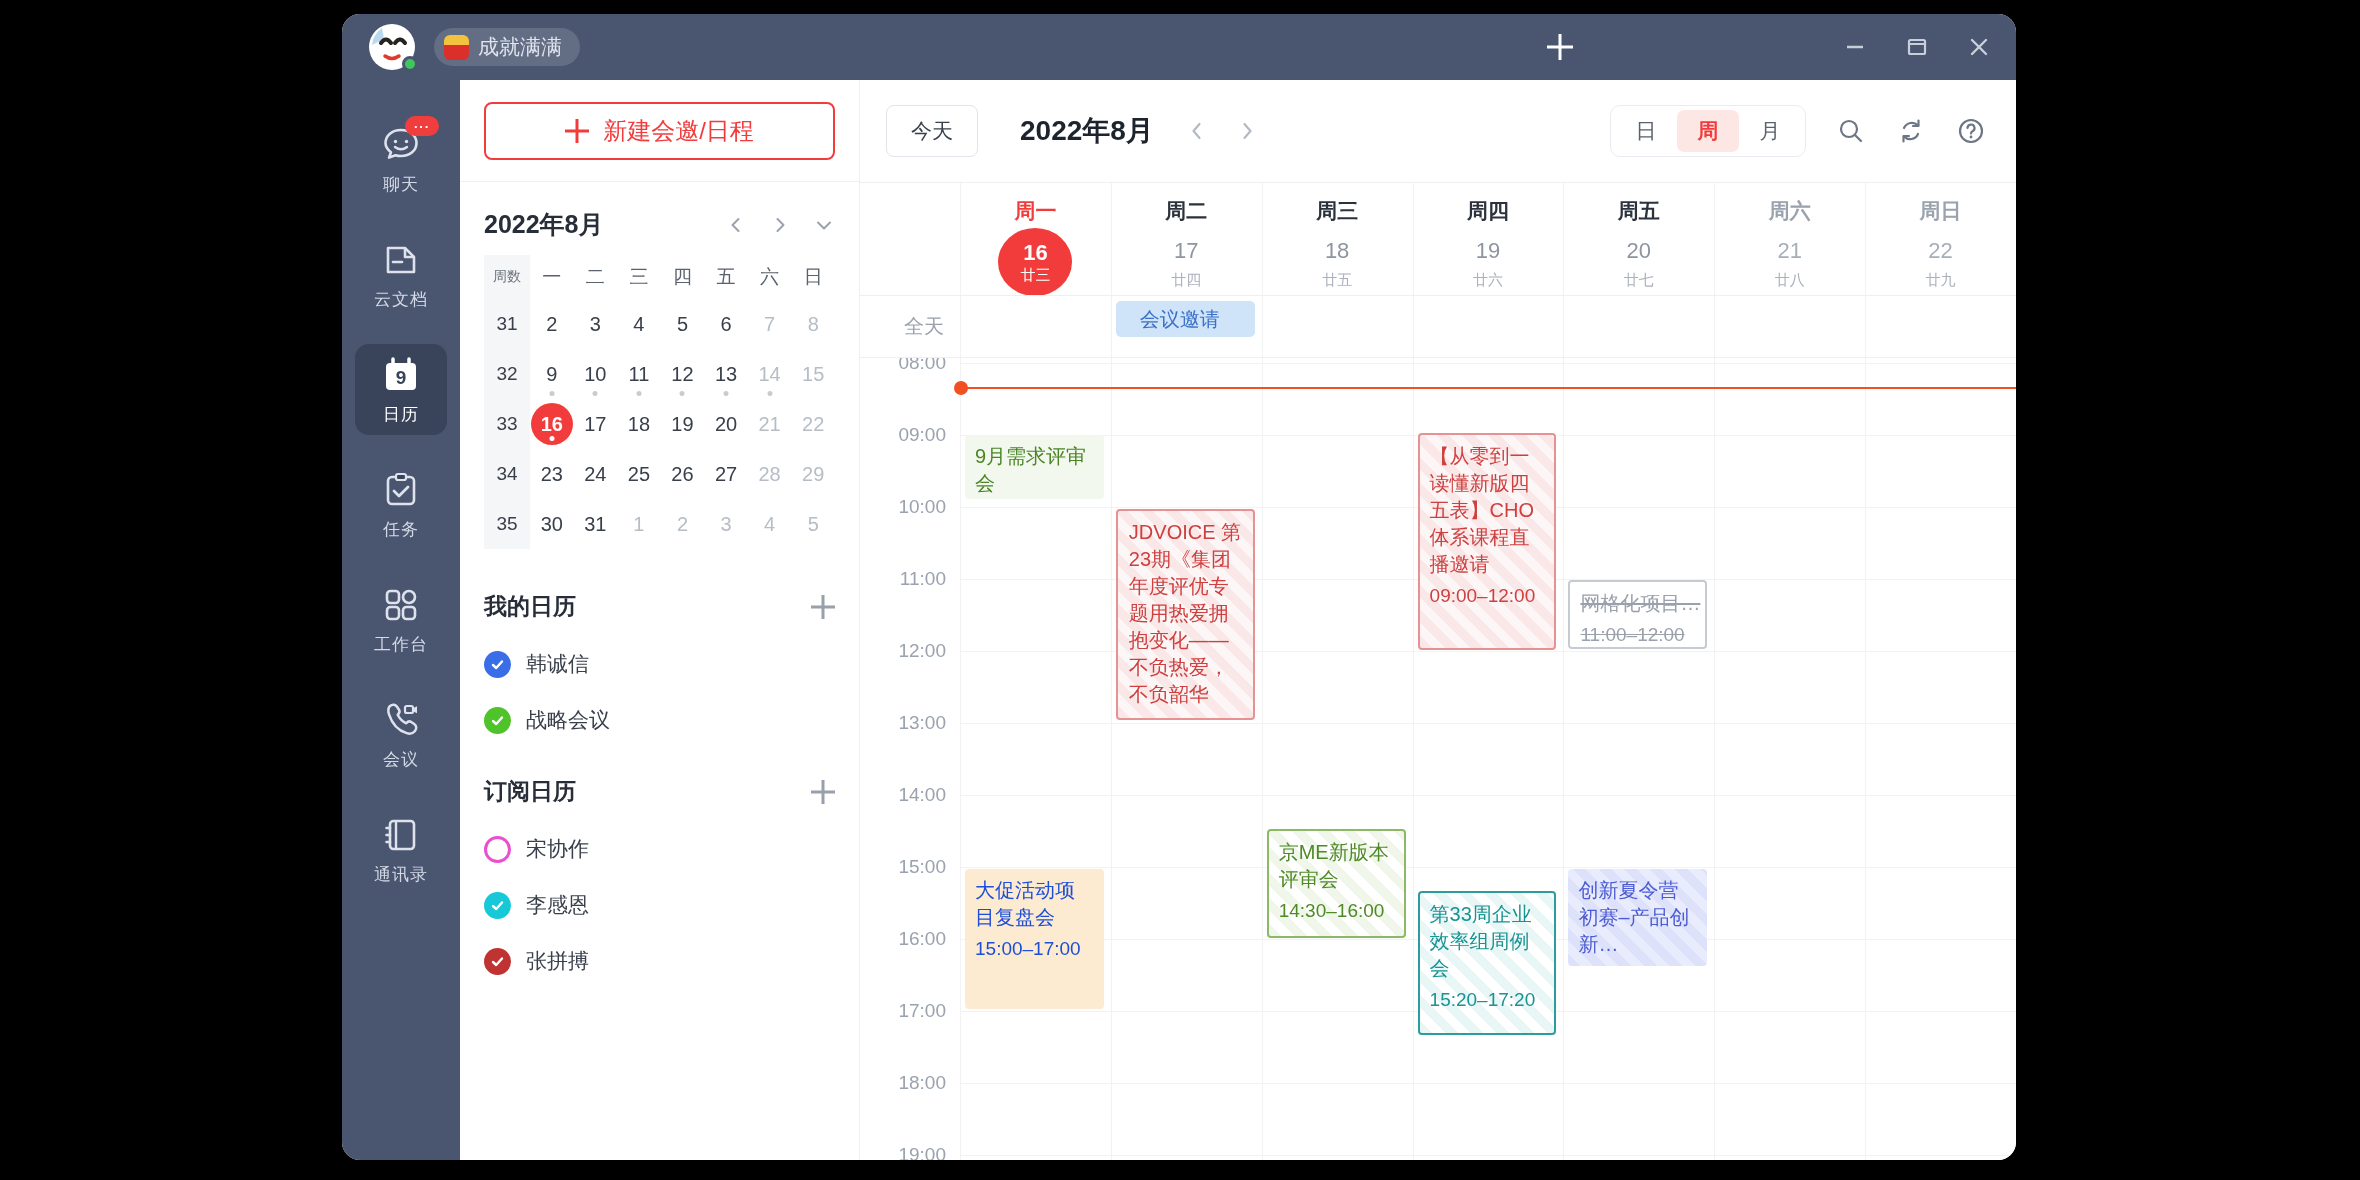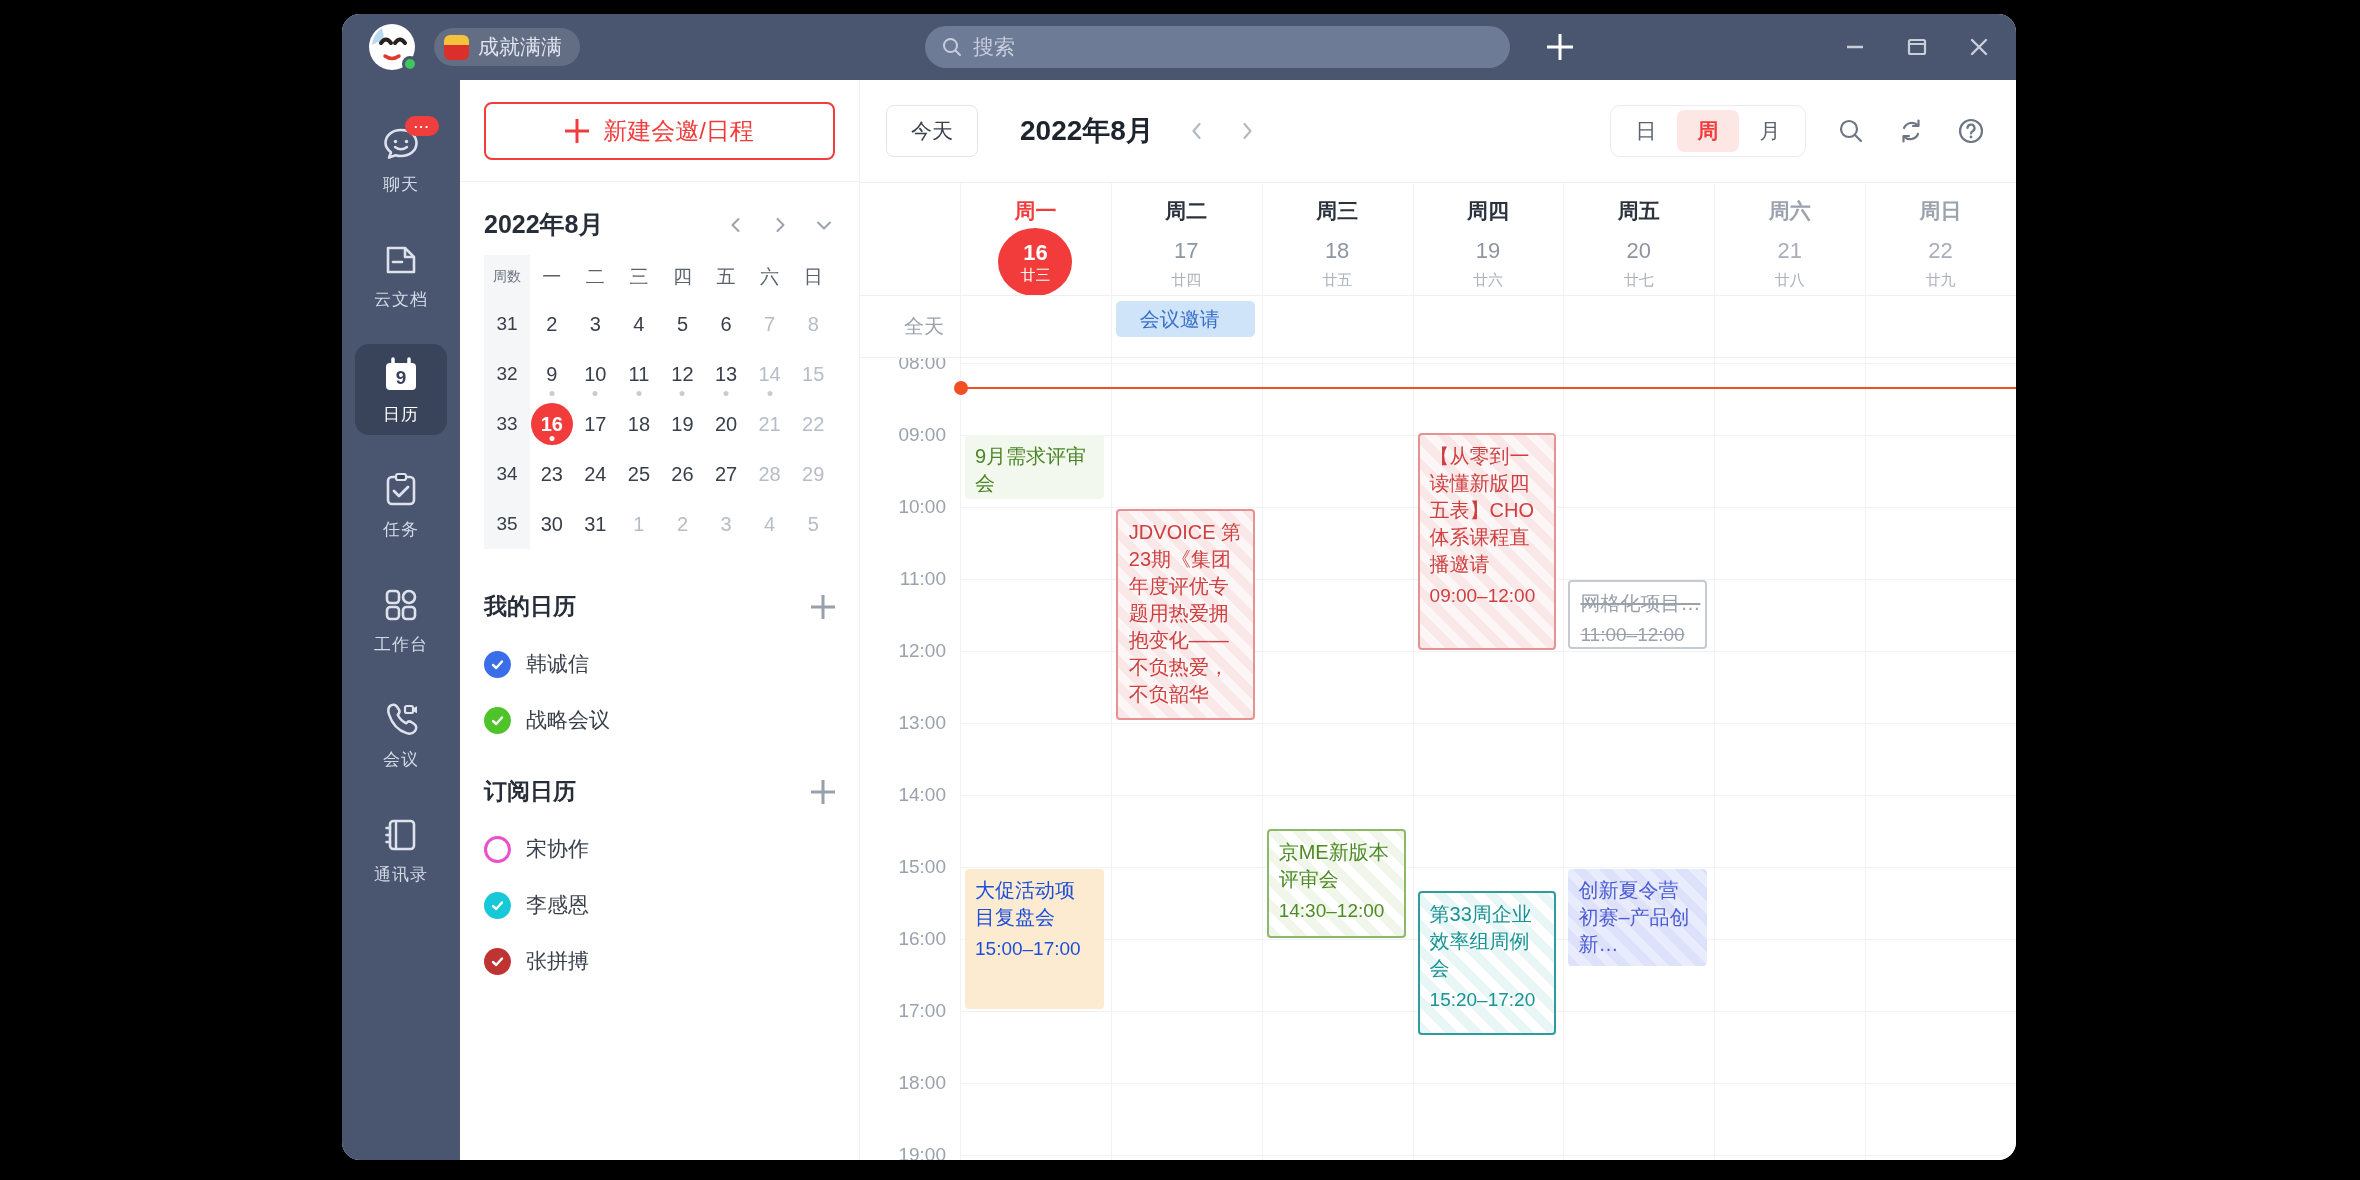--- a/index.html
+++ b/index.html
@@ -127,27 +127,20 @@
           <path d="M4 22 A23 23 0 0 1 14 5 L16 16 Z" fill="#bcd8ee"></path>
           <path d="M13 20 q5 -7 10 0" fill="none" stroke="#26221f" stroke-width="4" stroke-linecap="round"></path>
           <path d="M27 20 q5 -7 10 0" fill="none" stroke="#26221f" stroke-width="4" stroke-linecap="round"></path>
           <path d="M17 33 q7 5 14 0" fill="none" stroke="#e03a2f" stroke-width="3.5" stroke-linecap="round"></path>
         </svg>
         <span class="status-dot"></span>
       </div>
       <div class="status-pill">
         <span class="status-emoji"></span>
         <span>成就满满</span>
-      </div>
-      <div class="searchbox">
-        <svg width="22" height="22" viewBox="0 0 22 22">
-          <circle cx="9.5" cy="9.5" r="6.5" fill="none" stroke="#c6cddc" stroke-width="2"></circle>
-          <line x1="14.5" y1="14.5" x2="19" y2="19" stroke="#c6cddc" stroke-width="2" stroke-linecap="round"></line>
-        </svg>
-        <span>搜索</span>
       </div>
       <div class="tb-plus">
         <span class="plus-ic" style="width:26px;height:26px;color:#fff"></span>
       </div>
       <div class="win-controls">
         <div class="win-btn">
           <svg width="26" height="26" viewBox="0 0 26 26">
               <line x1="5" y1="13" x2="21" y2="13" stroke="#c9cfda" stroke-width="2.4"></line>
             </svg>
         </div>
@@ -531,21 +524,21 @@
             <div class="event ev-orange-flat" style="left: 105px; width: 138.857px; top: 511px; height: 140px;">
               <div class="ev-title">大促活动项目复盘会</div>
               <div class="ev-time">15:00–17:00</div>
             </div>
             <div class="event ev-red-stripe" style="left: 255.857px; width: 138.857px; top: 151px; height: 211px; padding-left: 11px;">
               <div class="ev-title">JDVOICE 第23期《集团年度评优专题用热爱拥抱变化——不负热爱，不负韶华</div>
               <div class="ev-time">10:00–13:00</div>
             </div>
             <div class="event ev-green-stripe" style="left: 406.714px; width: 138.857px; top: 471px; height: 109px;">
               <div class="ev-title">京ME新版本评审会</div>
-              <div class="ev-time">14:30–12:00</div>
+              <div class="ev-time">14:30–16:00</div>
             </div>
             <div class="event ev-red-stripe" style="left: 557.571px; width: 138.857px; top: 75px; height: 217px;">
               <div class="ev-title">【从零到一读懂新版四五表】CHO体系课程直播邀请</div>
               <div class="ev-time">09:00–12:00</div>
             </div>
             <div class="event ev-teal-stripe" style="left: 557.571px; width: 138.857px; top: 533px; height: 144px;">
               <div class="ev-title">第33周企业效率组周例会</div>
               <div class="ev-time">15:20–17:20</div>
             </div>
             <div class="event ev-cancelled" style="left: 708.429px; width: 138.857px; top: 222px; height: 69px;">

